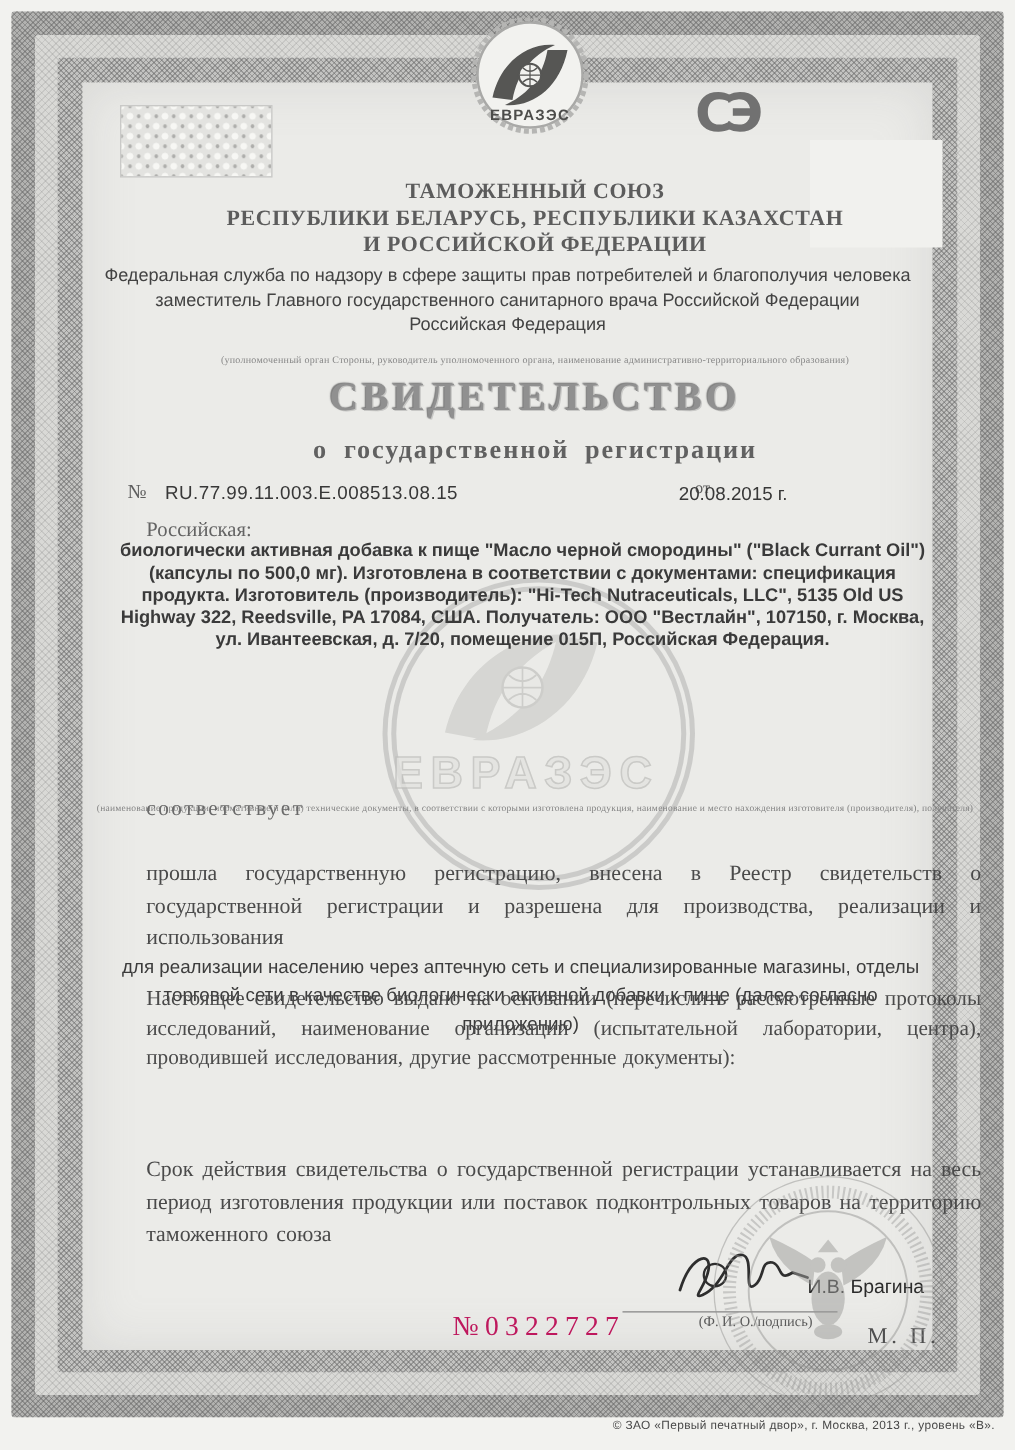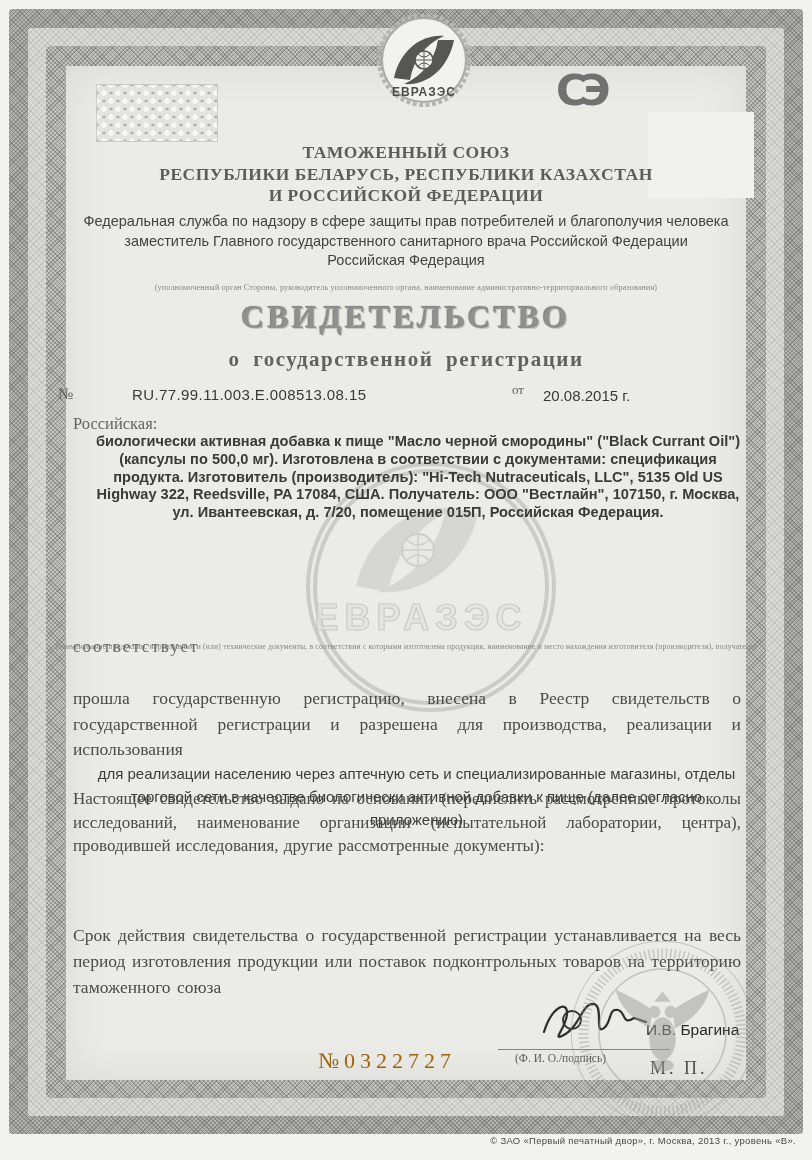--- a/index.html
+++ b/index.html
@@ -13,21 +13,21 @@
   .f1{inset:9px 9px 26px 9px;background-color:#b2b2b0;z-index:0;}
   .f2{inset:28px 28px 44px 28px;background-color:#d9d9d6;z-index:1;
       background-image:repeating-linear-gradient(45deg, rgba(120,120,120,.18) 0 1px, rgba(0,0,0,0) 1px 4px),
       repeating-linear-gradient(135deg, rgba(120,120,120,.18) 0 1px, rgba(0,0,0,0) 1px 4px);}
   .f3{inset:46px 46px 62px 46px;background-color:#c3c3c1;z-index:2;}
   .content-bg{position:absolute;inset:66px 66px 80px 66px;background:#ebebe8;z-index:3;
       box-shadow:inset 0 0 40px rgba(160,160,158,.25);}
   
   .abs{position:absolute;z-index:5;}
   .center{left:0;right:0;text-align:center;}
-  .serif{font-family:"Liberation Serif",serif;}
+  .serif{font-family:"Liberation Serif",serif;padding-left:44px;}
   .sans{font-family:"Liberation Sans",sans-serif;text-align:center;}
   
   .emblem{left:364px;top:14px;width:120px;height:96px;z-index:7;}
   .hologram{left:96px;top:84px;width:120px;height:56px;z-index:5;
       background-color:#e3e3e0;border:1px solid #c9c9c7;
       background-image:
         radial-gradient(circle, #f7f7f4 2.5px, rgba(0,0,0,0) 3px),
         radial-gradient(circle, #f7f7f4 2.5px, rgba(0,0,0,0) 3px),
         radial-gradient(circle, rgba(130,130,128,.55) 1.2px, rgba(0,0,0,0) 1.8px);
       background-size:14px 16px,14px 16px,7px 8px;
@@ -65,21 +65,21 @@
   .basis{left:73px;top:787px;width:668px;font-size:17px;line-height:23.5px;word-spacing:1px;}
   .basisval{left:90px;top:849px;font-size:15px;color:#3c3c3c;}
   .validity{left:73px;top:922px;width:668px;font-size:17.5px;line-height:26px;word-spacing:2px;}
   
   .sigcap{left:73px;top:1004px;width:420px;font-size:15.5px;line-height:21.5px;color:#4f4f4f;text-align:justify;word-spacing:2px;}
   .signature{position:absolute;left:538px;top:992px;width:115px;height:58px;z-index:6;}
   .sigline{position:absolute;left:498px;top:1049px;width:172px;border-top:1.2px solid #858585;z-index:6;}
   .fionote{left:515px;top:1052px;font-size:11.5px;color:#5a5a5a;z-index:6;}
   .bragina{left:646px;top:1021px;font-size:15.5px;color:#2b2b2b;z-index:6;}
   .mp{left:650px;top:1058px;font-size:18px;letter-spacing:3px;color:#4f4f4f;z-index:6;}
-  .blankno{left:318px;top:1048px;font-size:22px;letter-spacing:5px;color:#a16207;z-index:5;}
+  .blankno{left:318px;top:1048px;font-size:22px;letter-spacing:5px;color:#be185d;z-index:5;}
   .seal{position:absolute;left:560px;top:930px;width:205px;height:205px;z-index:6;opacity:.5;}
   .footer{position:absolute;right:16px;top:1135px;font-size:9.5px;color:#474747;z-index:5;letter-spacing:.3px;}
 </style>
 </head>
 <body>
 
 <div class="page">
 
   <div class="band f1 hatch"></div>
   <div class="band f2"></div>

